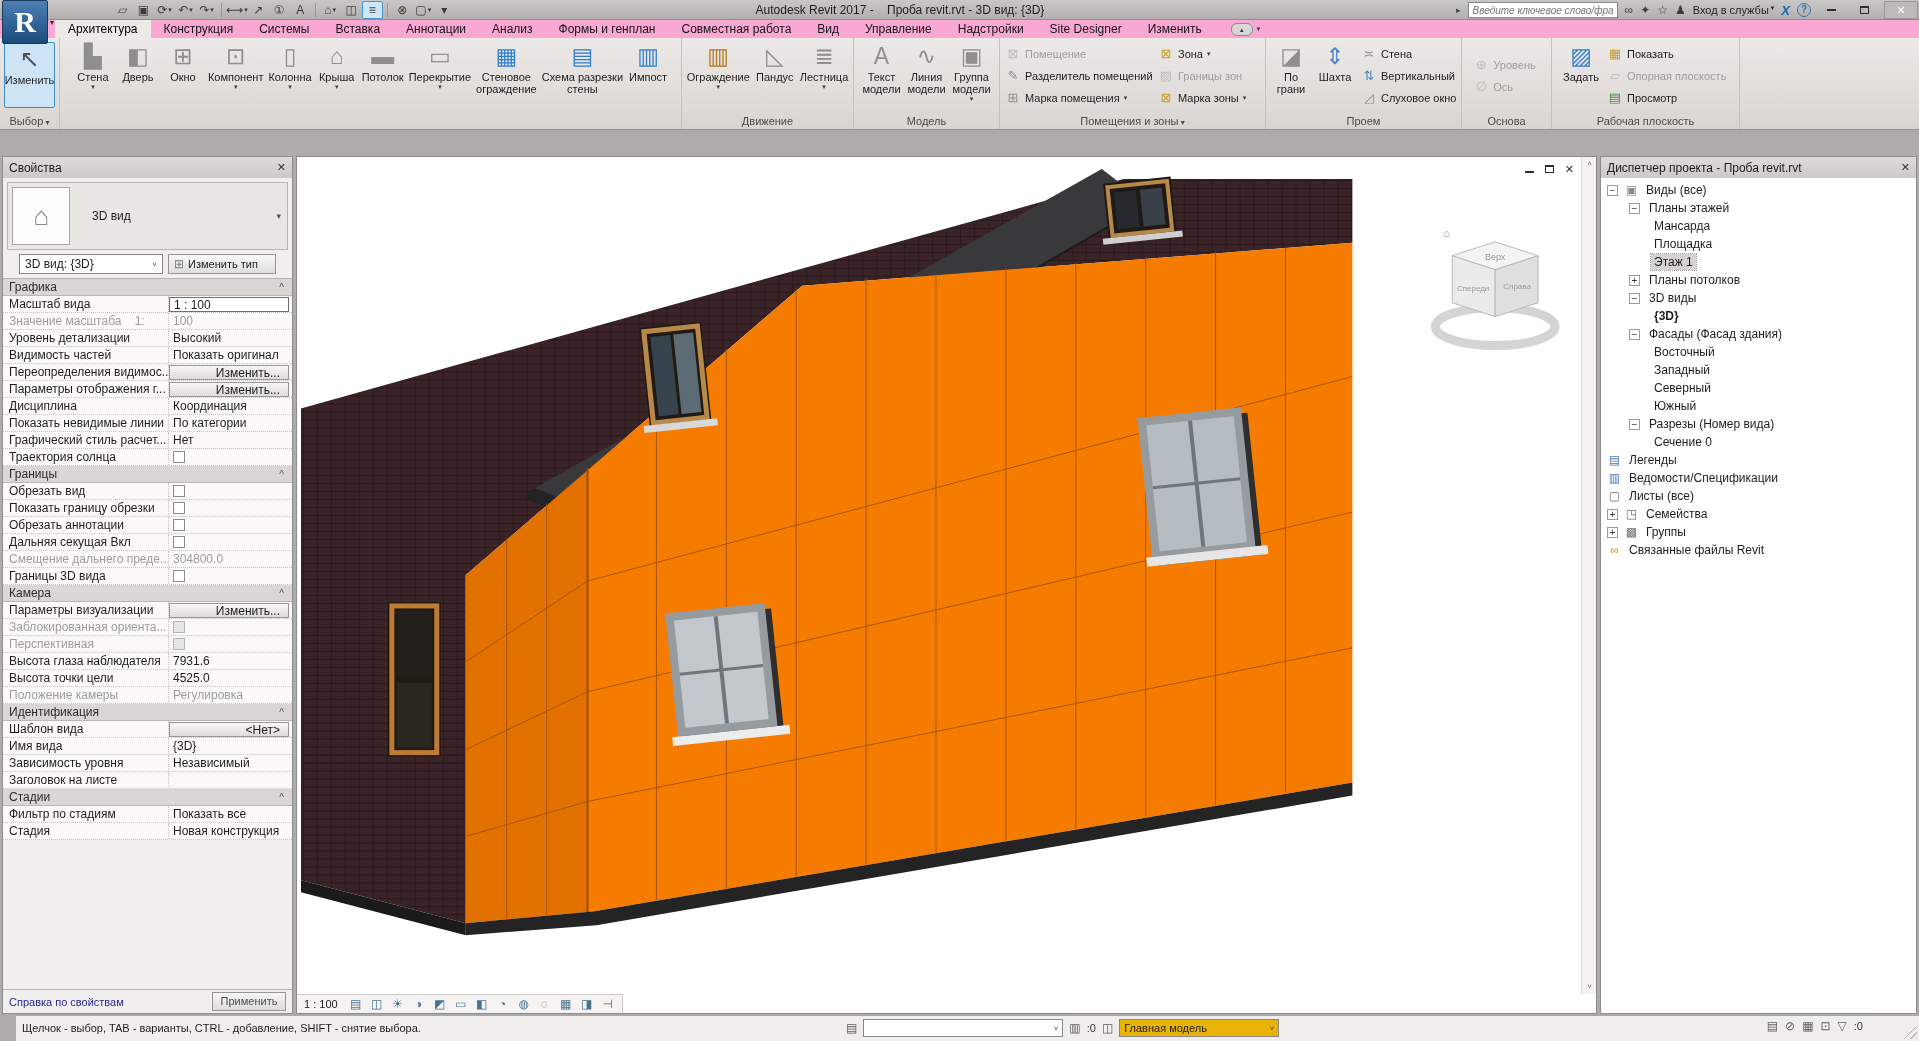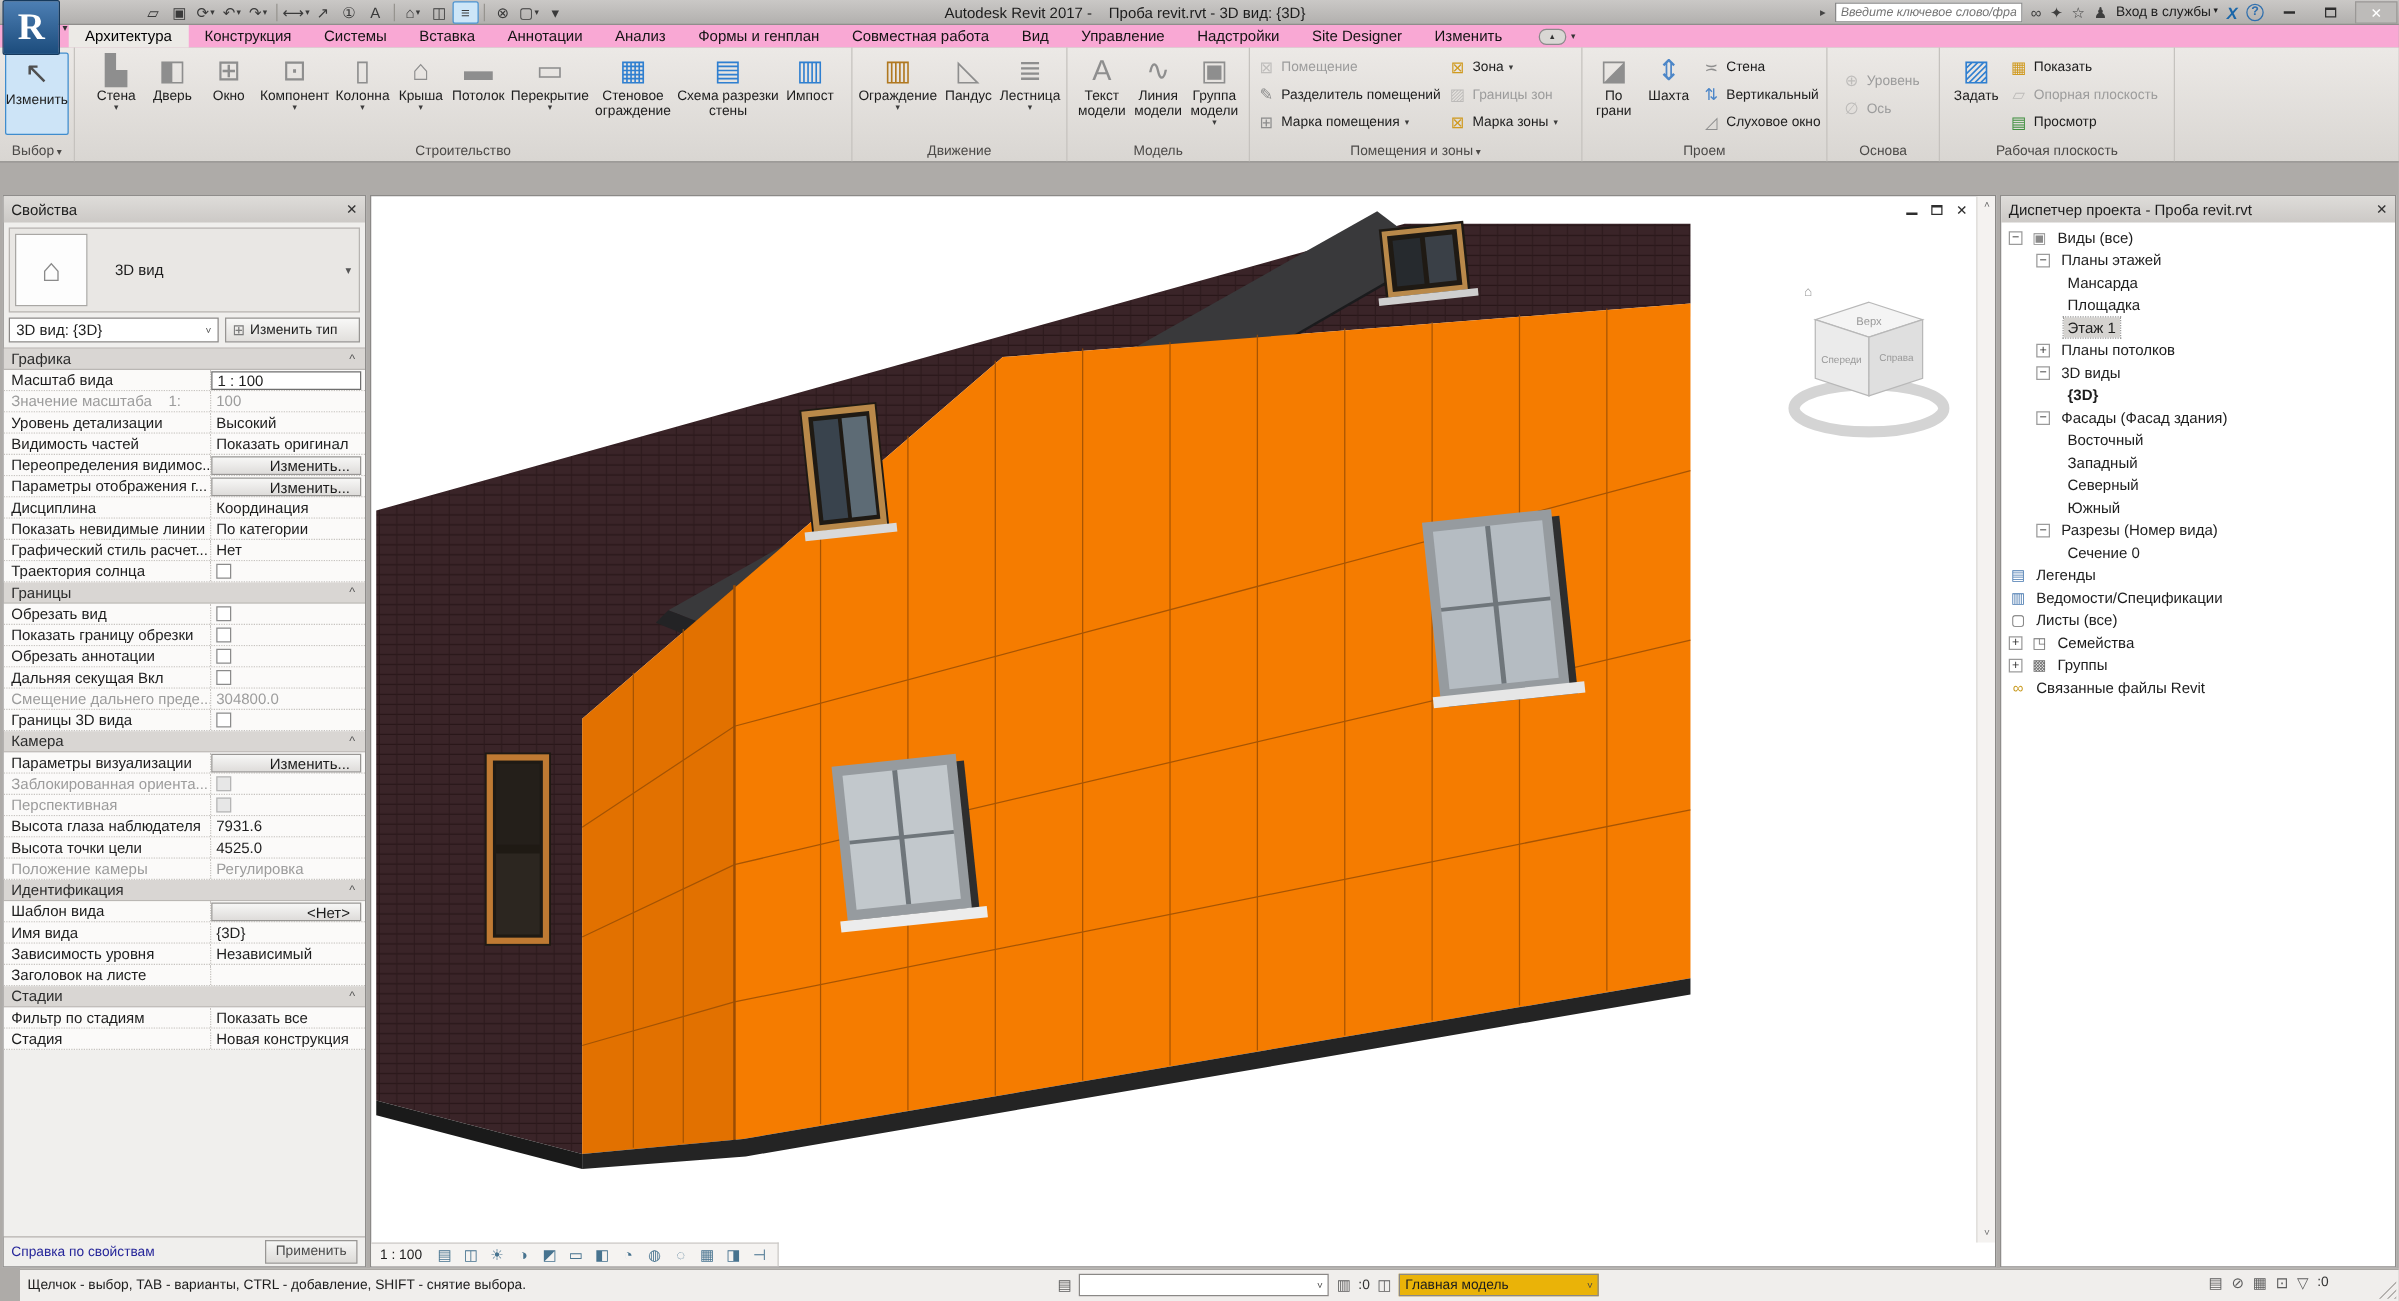--- a/index.html
+++ b/index.html
@@ -56,21 +56,21 @@
   .srow.disabled,.rbig.disabled .rlabel{color:#9c9c9c}
   .srow.disabled .sicon{opacity:.45}
   
   .props{position:absolute;left:2px;top:156px;width:291px;bottom:27px;background:#f0efed;border:1px solid #8f8d8b;display:flex;flex-direction:column;z-index:3}
   .phead{height:21px;flex:none;background:linear-gradient(#dedcd9,#ccc9c6);display:flex;align-items:center;font-size:12px;color:#1d1d1d;padding:0 6px}
   .phead .hx{margin-left:auto;font-size:11px;color:#333}
   .ptype{flex:none;height:68px;margin:4px 4px 2px;background:#e9e7e4;border:1px solid #b7b4b1;display:flex;align-items:center}
   .typethumb{width:58px;height:58px;margin-left:4px;background:#fdfdfd;border:1px solid #a9a7a4;display:flex;align-items:center;justify-content:center;font-size:26px;color:#8a8a8a}
   .typename{font-size:12px;color:#1d1d1d;margin-left:22px}
   .typecaret{margin-left:auto;margin-right:6px;font-size:9px;color:#555}
-  .pcombo{flex:none;display:flex;gap:5px;margin:2px 4px 4px;align-items:flex-start}
+  .pcombo{flex:none;display:flex;gap:5px;margin:2px 16px 4px;align-items:flex-start}
   .psel{flex:1;height:20px;background:#fff;border:1px solid #8a8886;font-size:12px;color:#1d1d1d;display:flex;align-items:center;padding:0 5px}
   .psel .dd{margin-left:auto;font-size:8px;color:#444}
   .edittype{flex:none;width:108px;height:20px;background:linear-gradient(#f8f8f7,#e1dfdc);border:1px solid #979593;font-size:11px;color:#1d1d1d;display:flex;align-items:center;gap:4px;padding:0 5px}
   .edittype .eticon{color:#7b7b7b;font-size:12px}
   .prows{flex:none;border-top:1px solid #b5b2af}
   .prow{display:flex;align-items:center;height:17px;border-bottom:1px dotted #c6c3c0;font-size:12px;background:#fbfaf9}
   .prow .pl{width:166px;flex:none;padding-left:6px;color:#1d1d1d;white-space:pre;overflow:hidden;border-right:1px dotted #c6c3c0;height:100%;line-height:16px}
   .prow .pv{flex:1;padding:0 4px;color:#1d1d1d;white-space:nowrap;overflow:hidden;line-height:15px}
   .prow .pvchk{display:none;width:12px;height:12px;border:1px solid #8b8b8b;background:#fff;margin-left:4px;flex:none}
   .prow.chk .pvchk{display:inline-block}
@@ -336,21 +336,20 @@
           <span class="ricon" style="color:#2f7fd0">▤</span>
           <span class="rlabel">Схема разрезки
 стены</span>
         </div>
 
         <div class="rbig">
           <span class="ricon" style="color:#2f7fd0">▥</span>
           <span class="rlabel">Импост</span>
         </div>
       </div>
-    <div class="pcapt">Строительство</div>
   </div>
 
   <div class="rpanel" style="width:172px">
     <div class="rbody">
 
         <div class="rbig arrow">
           <span class="ricon" style="color:#b07820">▥</span>
           <span class="rlabel">Ограждение</span>
         </div>
 

